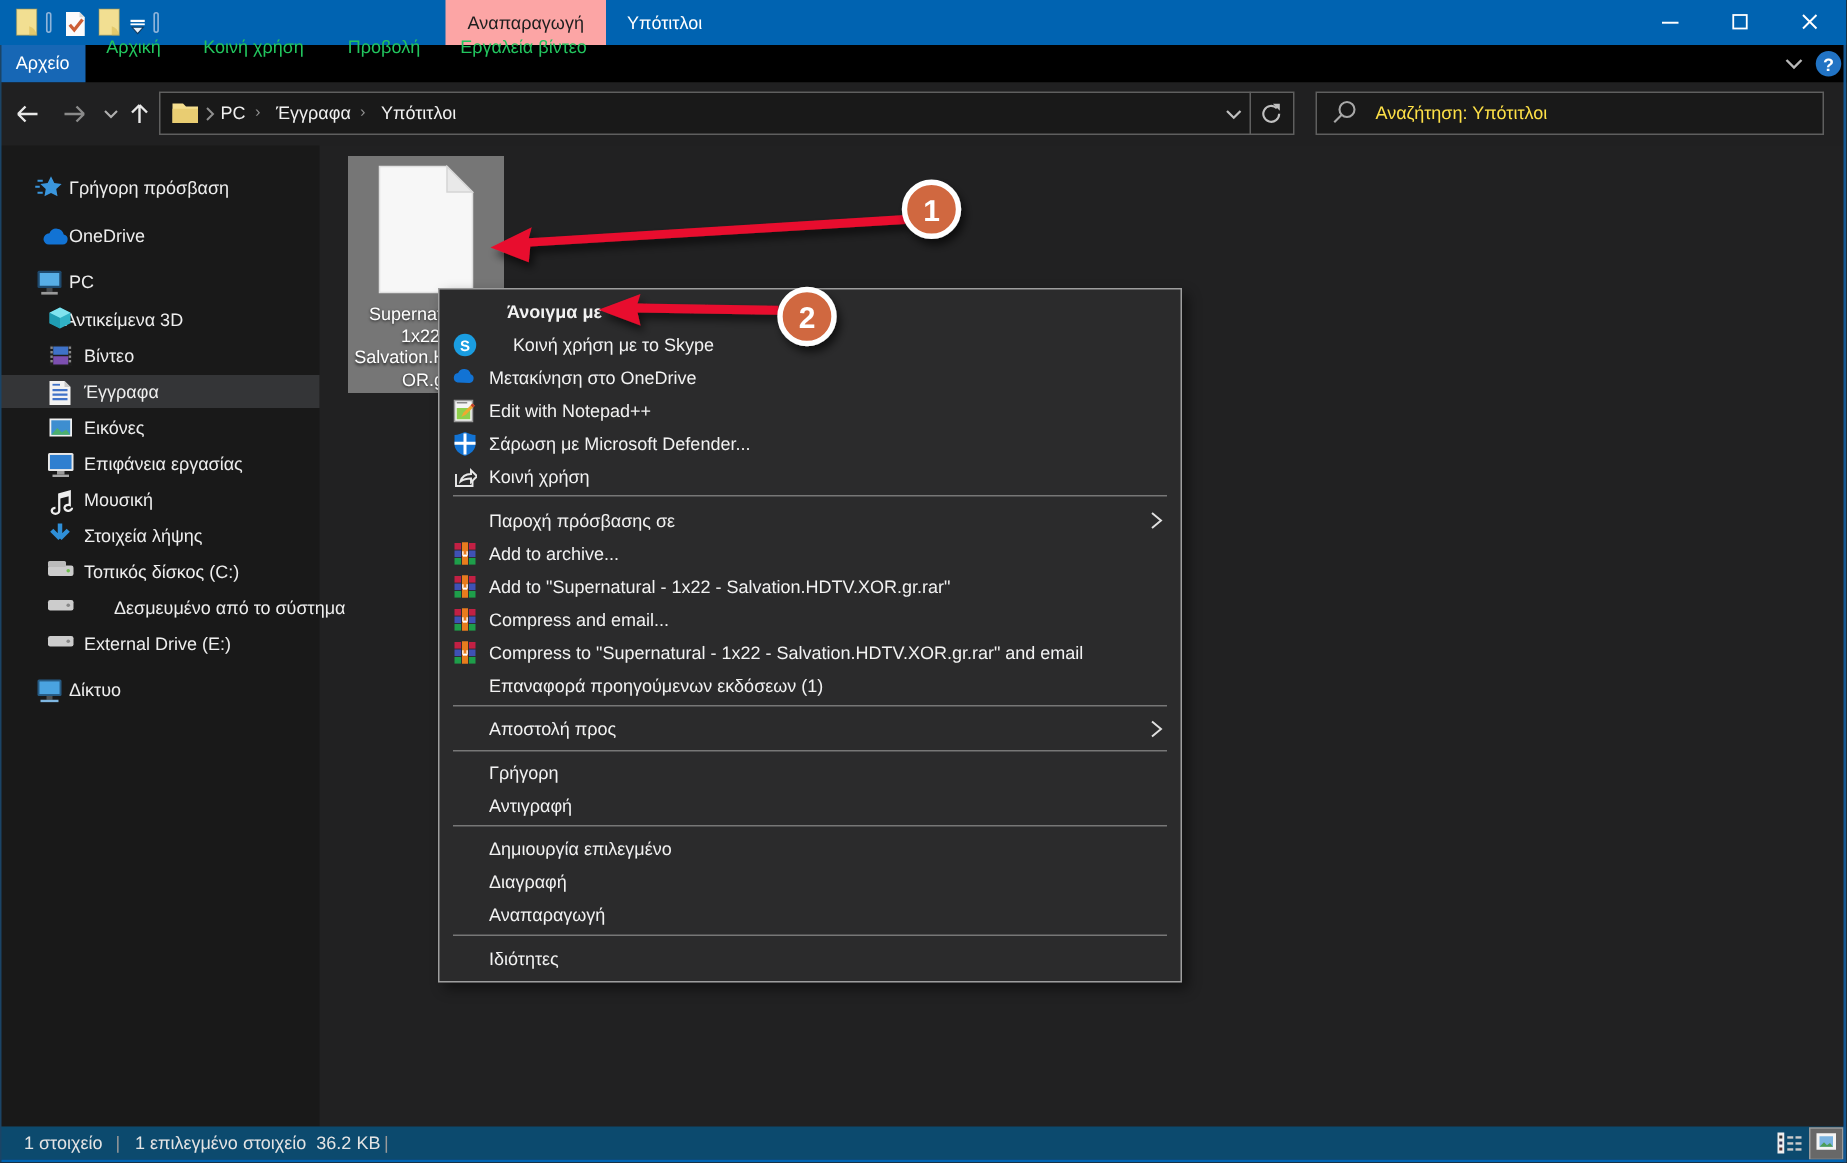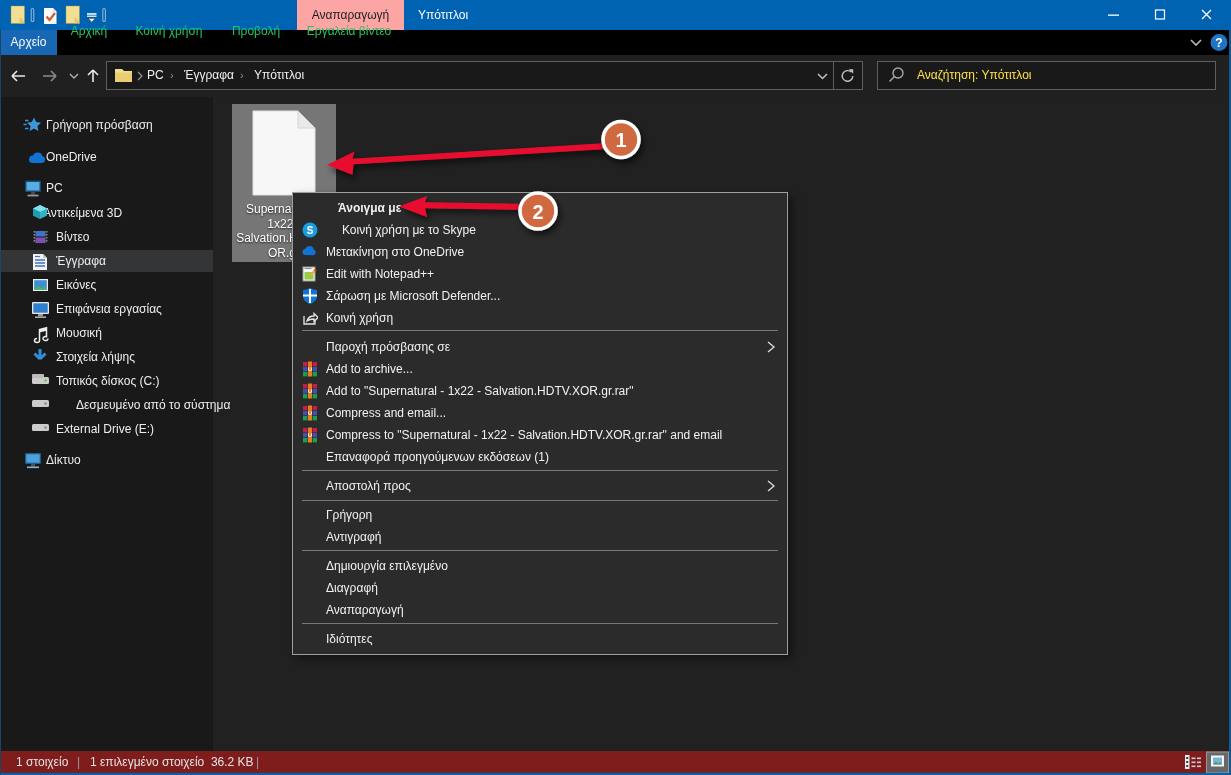--- a/index.html
+++ b/index.html
@@ -23,21 +23,21 @@
 .nav { position:absolute; color:#eeeeee; font-size:12px; height:24px; line-height:24px; }
 #selrow { left:0px; top:250px; width:213px; height:22px; background:#343537; }
 
 #tile { left:232px; top:104px; width:104px; height:158px; background:#767676; }
 .fn { position:absolute; width:104px; left:232px; text-align:center; color:#fff; font-size:12px; height:15px; line-height:15px; text-shadow:0 1px 2px rgba(0,0,0,.75); }
 
 #menu { left:292px; top:192px; width:496px; height:463px; background:#2b2b2c; border:1px solid #9e9e9e; box-shadow:4px 4px 8px rgba(0,0,0,.45); }
 .mi { position:absolute; left:326px; color:#f2f2f2; font-size:12px; height:22px; line-height:22px; white-space:nowrap; }
 .msep { position:absolute; left:302px; width:476px; height:1px; background:#777; }
 
-#statusbar { left:0; top:751px; width:1231px; height:22px; background:#7f1d1d; color:#e4e4e4; font-size:12px; line-height:22px; }
+#statusbar { left:0; top:751px; width:1231px; height:22px; background:#0c4a6e; color:#e4e4e4; font-size:12px; line-height:22px; }
 #bottomedge { left:0; top:773px; width:1231px; height:2px; background:#0063b1; }
 #rightedge { right:0; top:30px; width:2px; height:745px; background:#15578f; }
 #leftedge { left:0; top:30px; width:1px; height:745px; background:#1b4466; }
 </style>
 </head>
 <body>
 
 <div class="abs" id="titlebar"></div>
 <div class="abs" id="pinktab">Αναπαραγωγή</div>
 <div class="abs" id="wintitle">Υπότιτλοι</div>

